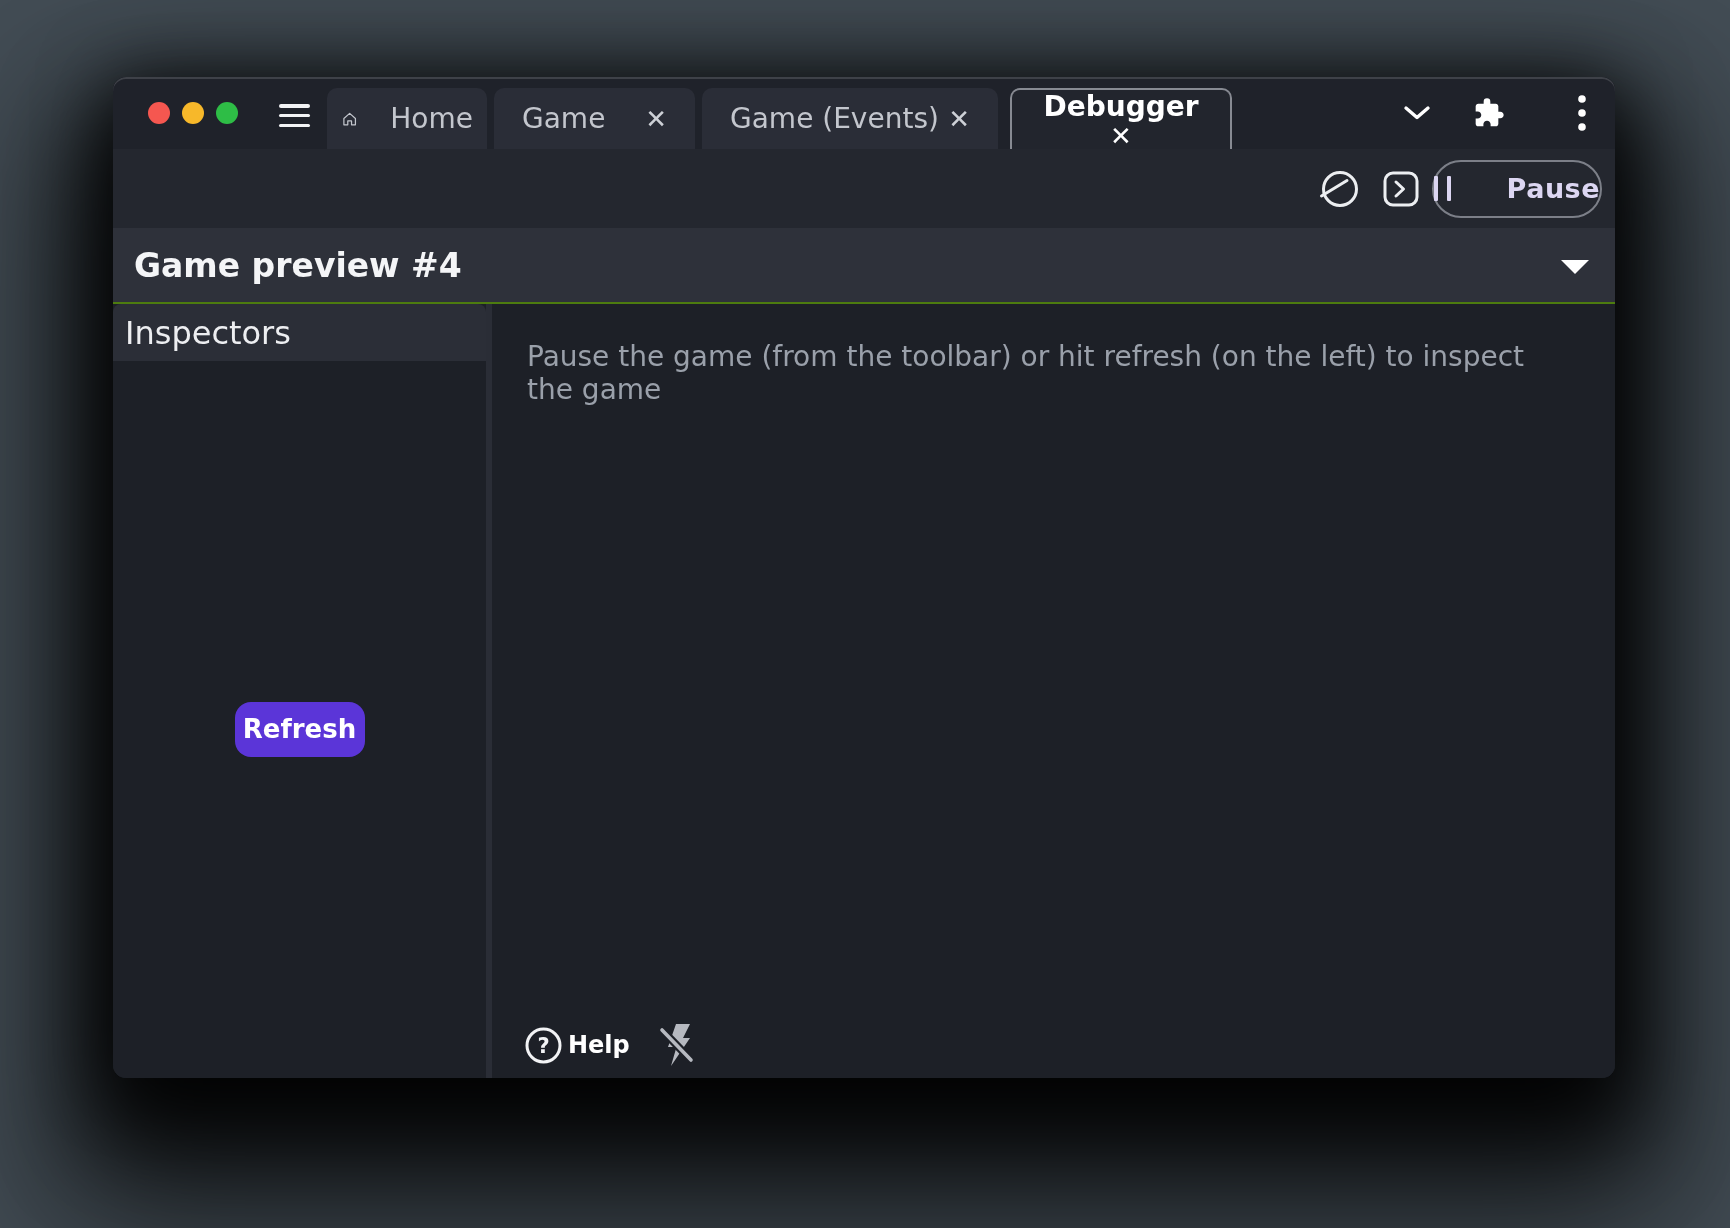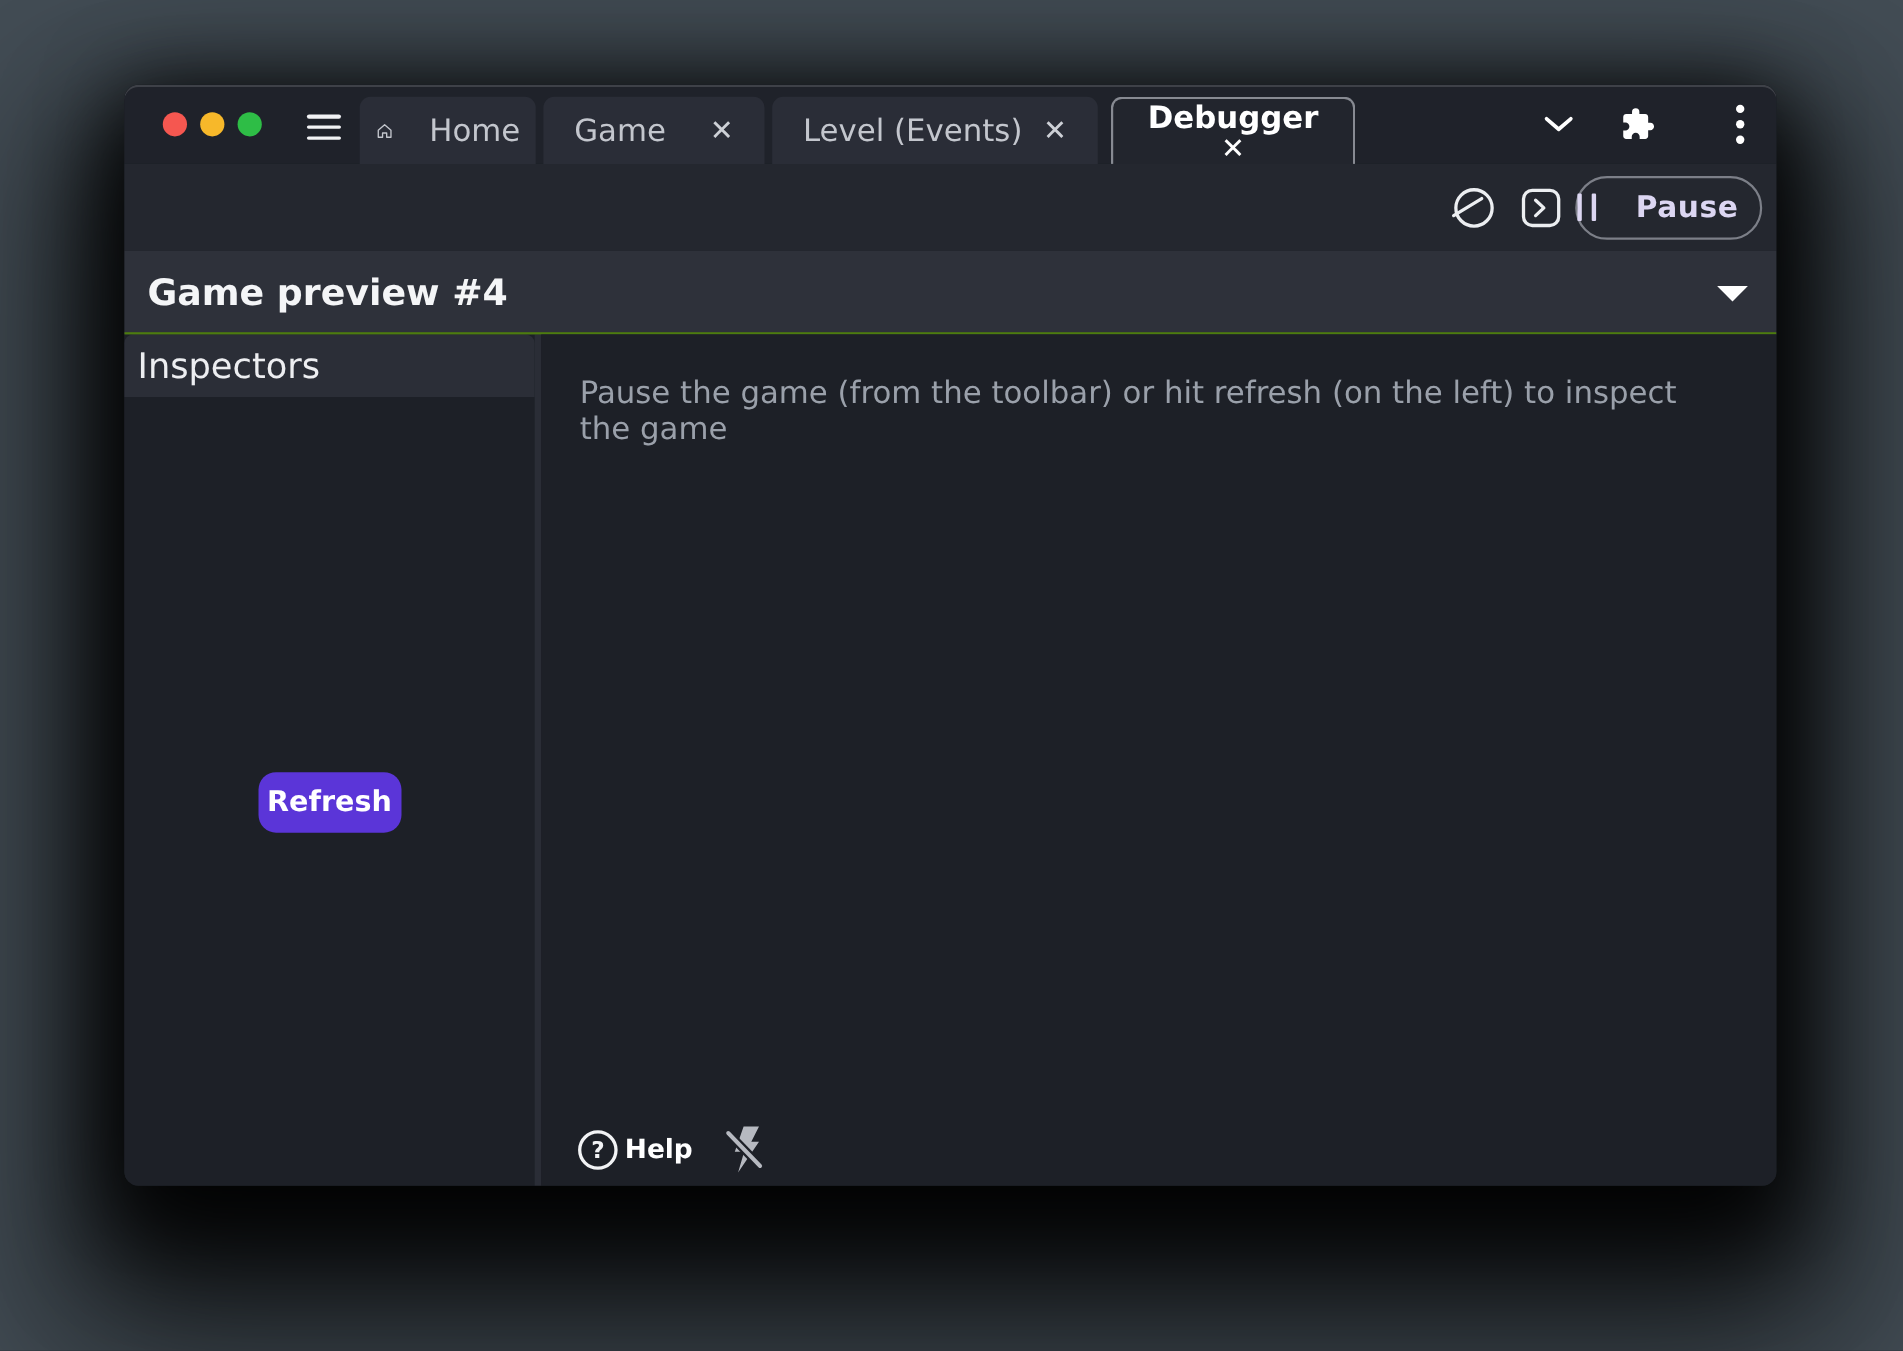--- a/index.html
+++ b/index.html
@@ -46,21 +46,21 @@
   .icon-dots { right:28px; }
 
   
   .toolbar { height:79px; background:#24272f; flex:0 0 auto;
     display:flex; align-items:center; justify-content:flex-end; padding-right:13px; }
   .tool-icon { cursor:pointer; display:block; }
   .icon-profiler { margin-right:21px; }
   .icon-console { margin-right:12px; }
   .pause-btn {
     width:170px; height:58px; border:2px solid #7c7f88; border-radius:29px;
-    background:transparent; display:flex; align-items:center; justify-content:flex-start;
+    background:transparent; display:flex; align-items:center; justify-content:space-between;
     gap:36px; cursor:pointer; color:#dcd6f2; font-family:inherit;
   }
   .pause-bars { display:flex; gap:9px; }
   .pause-bars i { display:block; width:4px; height:25px; background:#dcd6f2; border-radius:1px; }
   .pause-label { font-size:27px; font-weight:bold; letter-spacing:0.5px; }
 
   
   .preview-bar { height:76px; background:#2e313a; border-bottom:2px solid #4d7c0f;
     flex:0 0 auto; position:relative; display:flex; align-items:center; cursor:pointer; }
   .preview-label { padding-left:21px; font-size:33px; font-weight:600; color:#f4f5f7; }
@@ -107,21 +107,21 @@
         <svg width="30" height="30" viewBox="0 0 24 24">
           <path d="M4 11.2 L12 4.2 L20 11.2 V20 H14.6 V14.6 H9.4 V20 H4 Z" fill="none" stroke="#c3c6cd" stroke-width="1.7" stroke-linejoin="round" stroke-linecap="round"></path>
         </svg>
         <span>Home</span>
       </div>
       <div class="tab level">
         <span>Game</span>
         <span class="close">✕</span>
       </div>
       <div class="tab levelevents">
-        <span>Level (Events)</span>
+        <span>Game (Events)</span>
         <span class="close">✕</span>
       </div>
       <div class="tab debugger">
         <span>Debugger</span>
         <span class="close">✕</span>
       </div>
     </div>
 
     <div class="titlebar-right">
       <svg class="tb-icon icon-chevron" width="28" height="16" viewBox="0 0 28 16">

